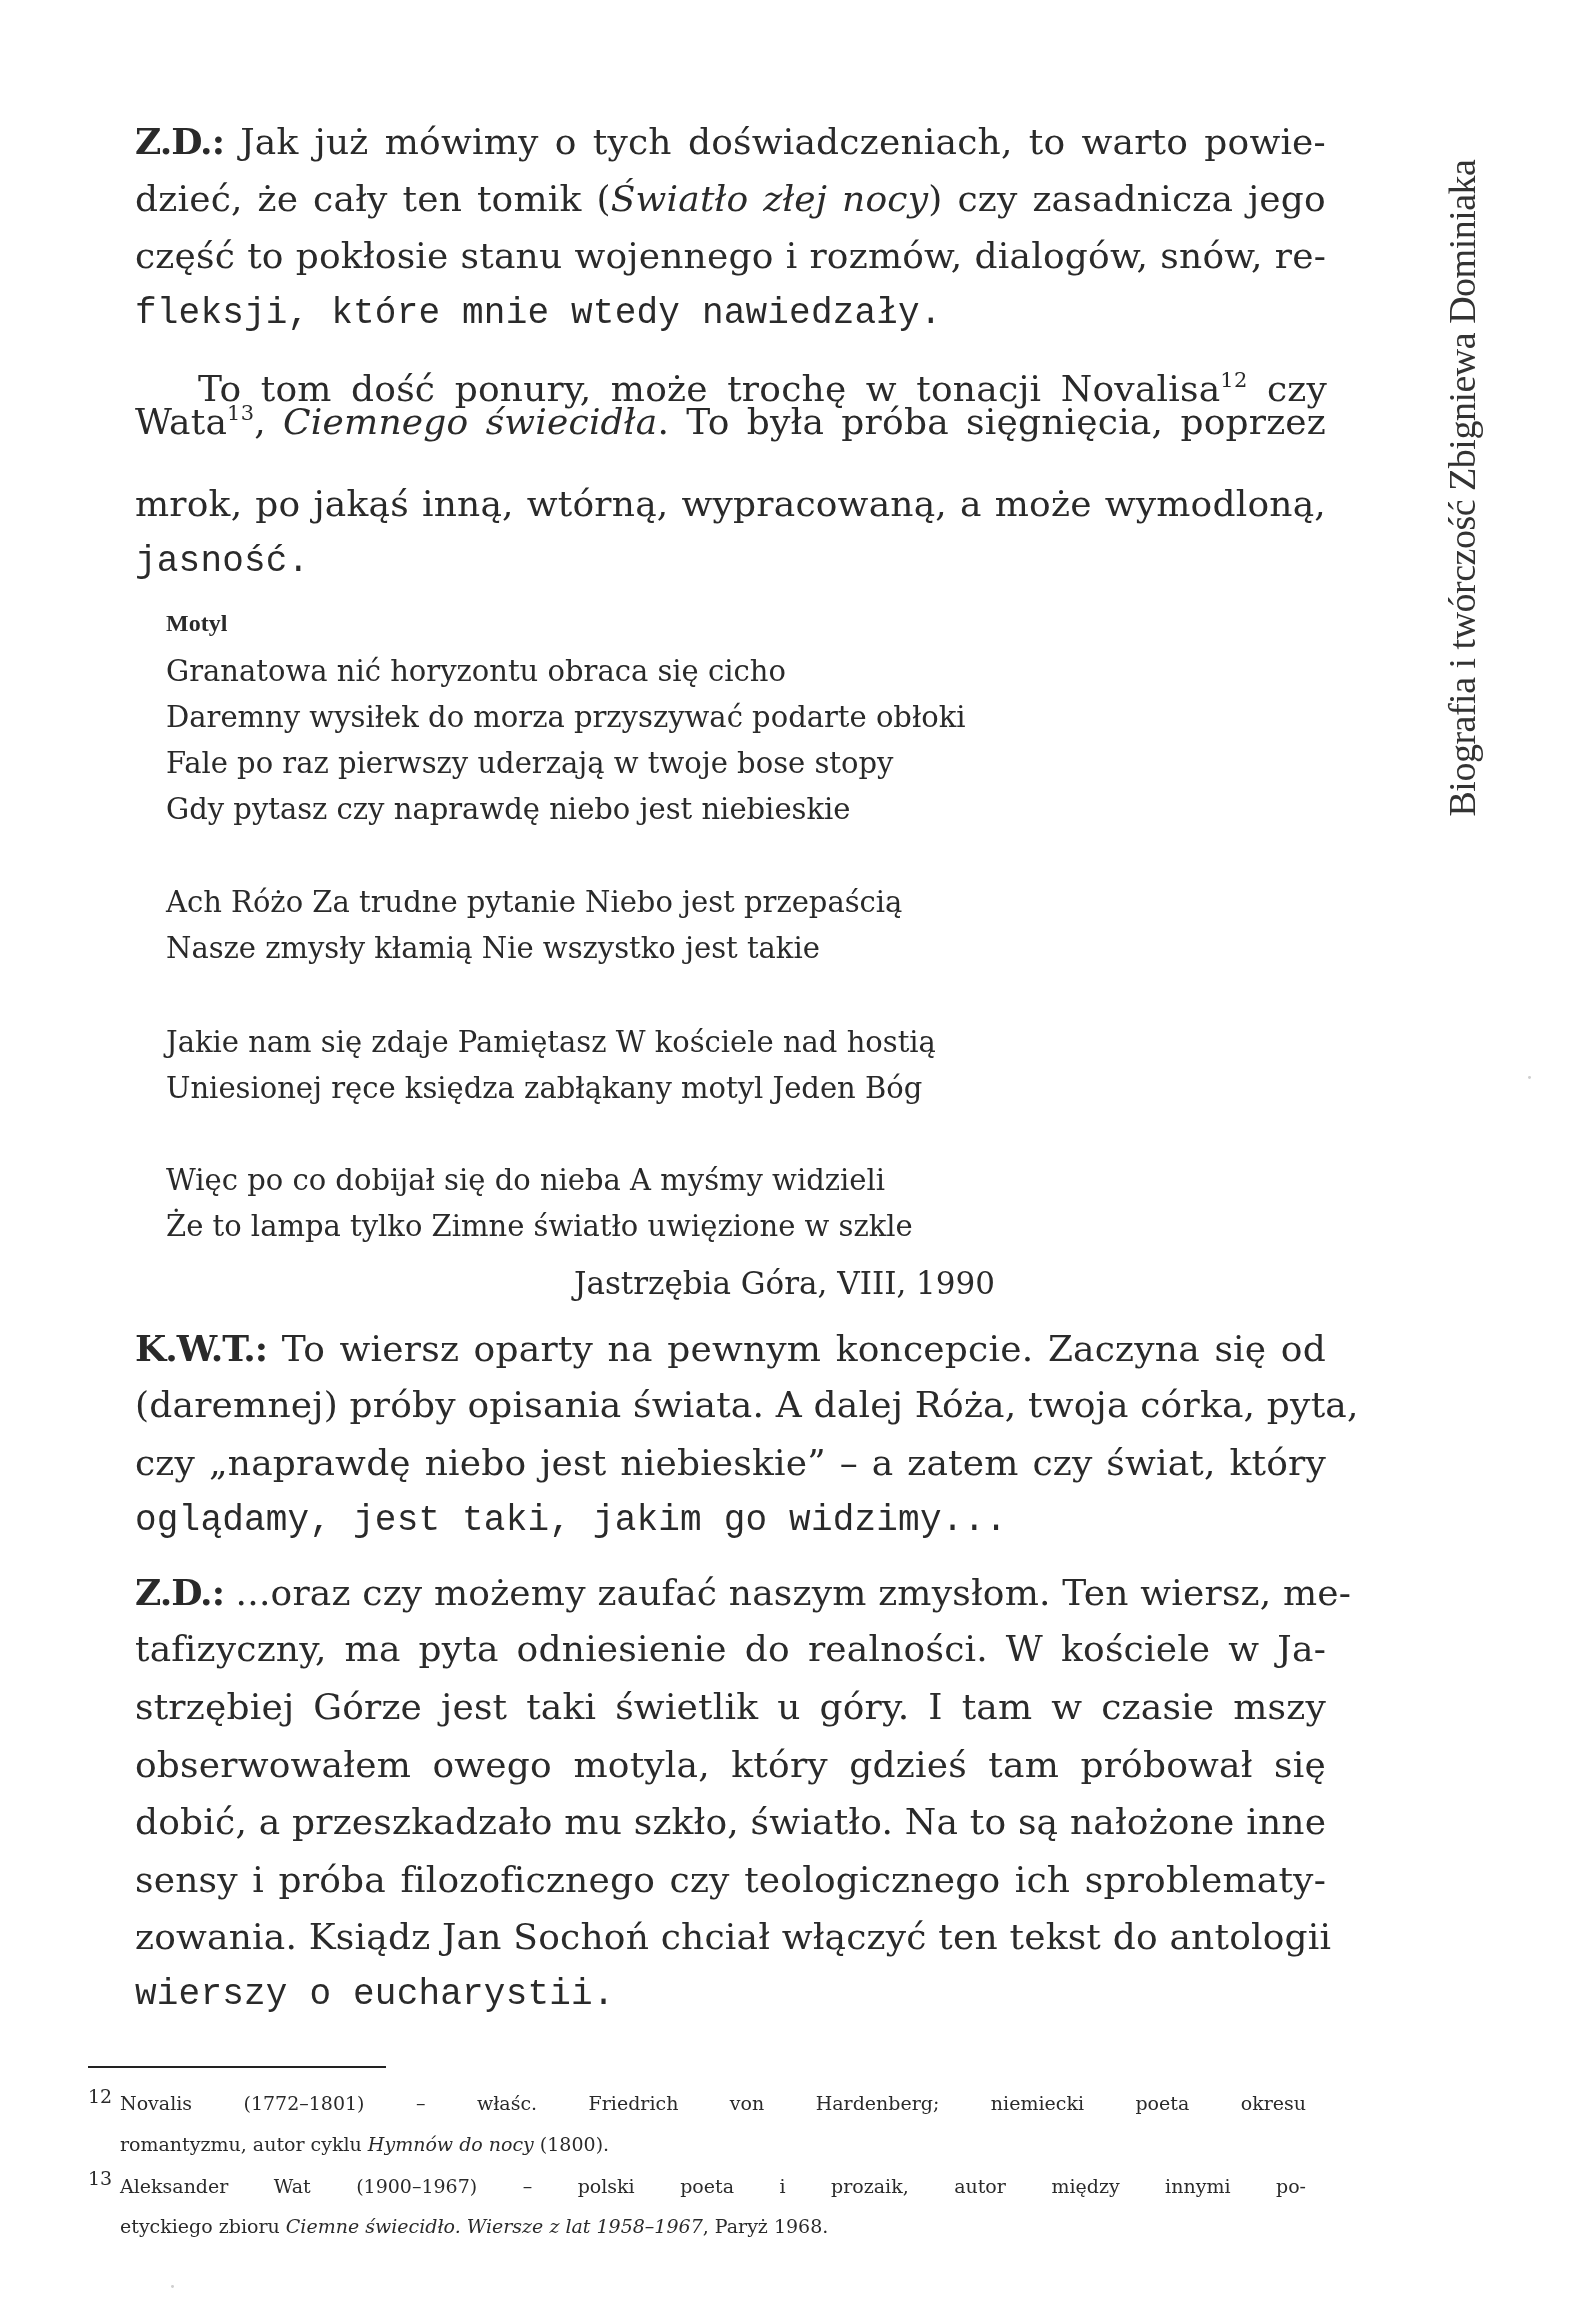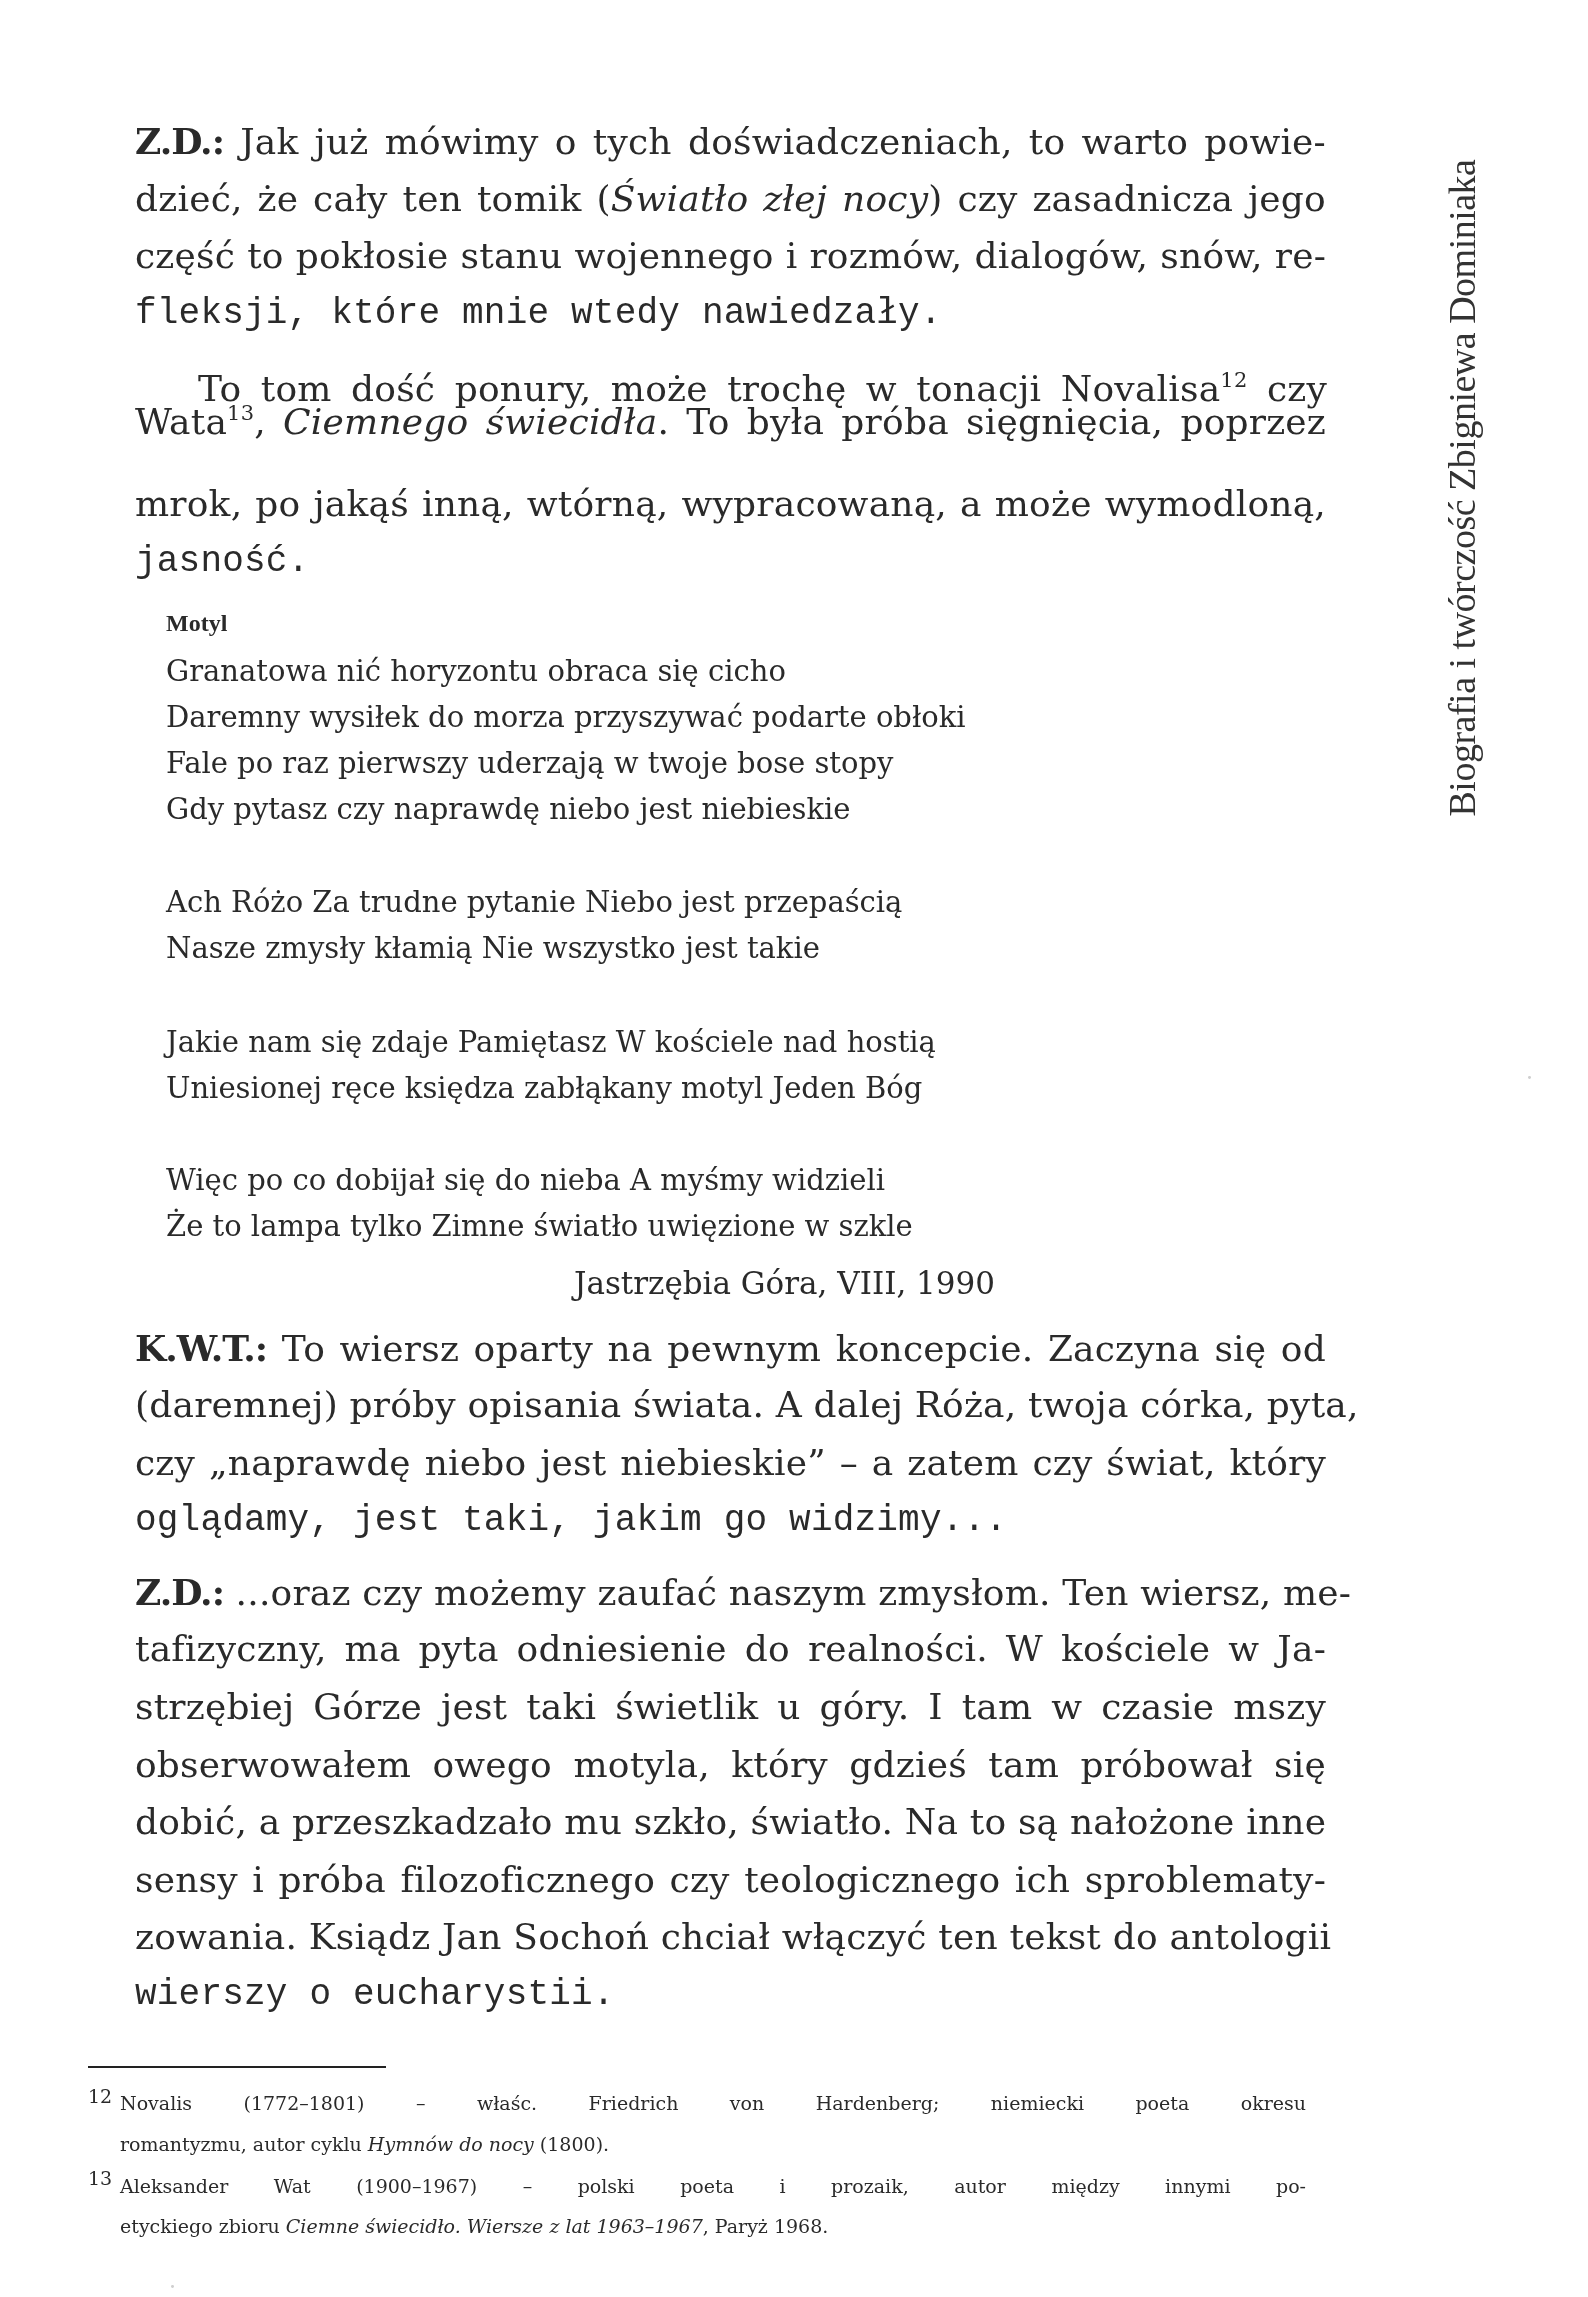--- a/index.html
+++ b/index.html
@@ -142,20 +142,20 @@
 
     <div>
       <span class="fn-num" style="top:2087px">12</span>
       <div class="line fn-line" style="top:2094px">Novalis (1772–1801) – właśc. Friedrich von Hardenberg; niemiecki poeta okresu</div>
       <div class="line fn-line last" style="top:2135px"><span>romantyzmu, autor cyklu </span><span class="ital">Hymnów do nocy</span><span> (1800).</span></div>
     </div>
 
     <div>
       <span class="fn-num" style="top:2169px">13</span>
       <div class="line fn-line" style="top:2177px">Aleksander Wat (1900–1967) – polski poeta i prozaik, autor między innymi po-</div>
-      <div class="line fn-line last" style="top:2217px"><span>etyckiego zbioru </span><span class="ital">Ciemne świecidło. Wiersze z lat 1963–1967</span><span>, Paryż 1968.</span></div>
+      <div class="line fn-line last" style="top:2217px"><span>etyckiego zbioru </span><span class="ital">Ciemne świecidło. Wiersze z lat 1958–1967</span><span>, Paryż 1968.</span></div>
     </div>
   </div>
 
   <div class="speck" style="left:1528px;top:1076px"></div>
   <div class="speck" style="left:171px;top:2285px"></div>
 </div>
 
 
 </body></html>

